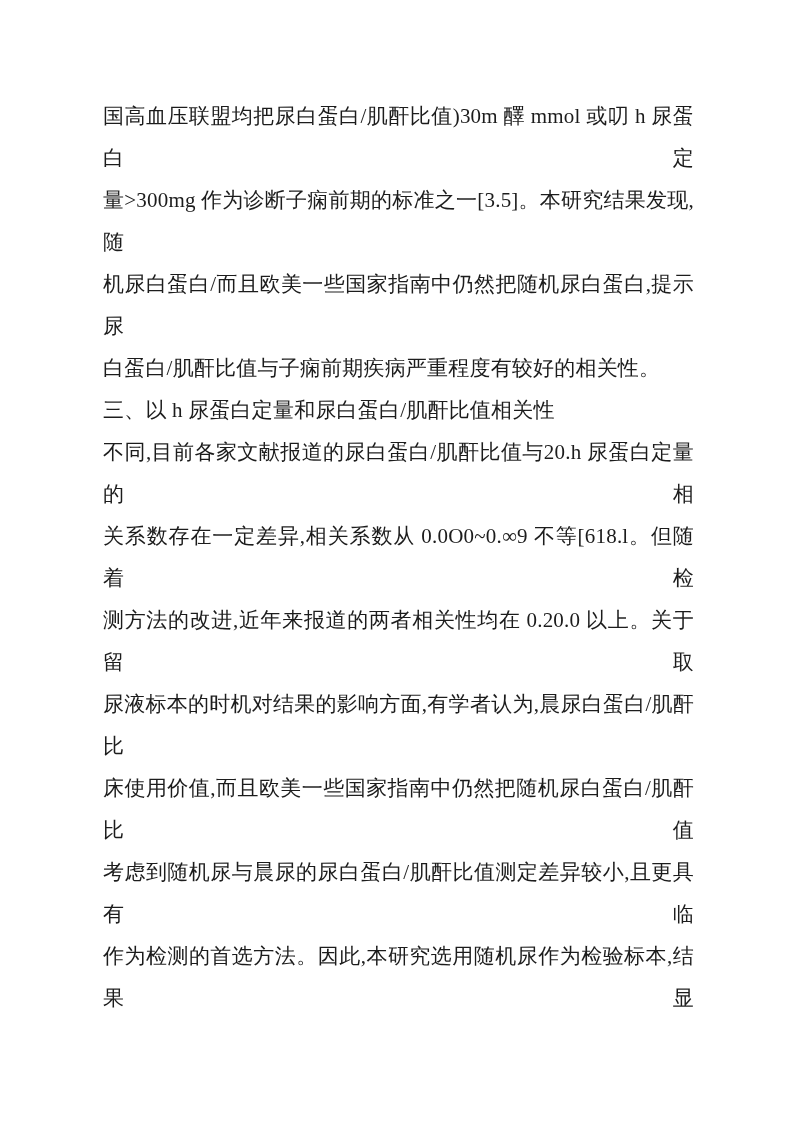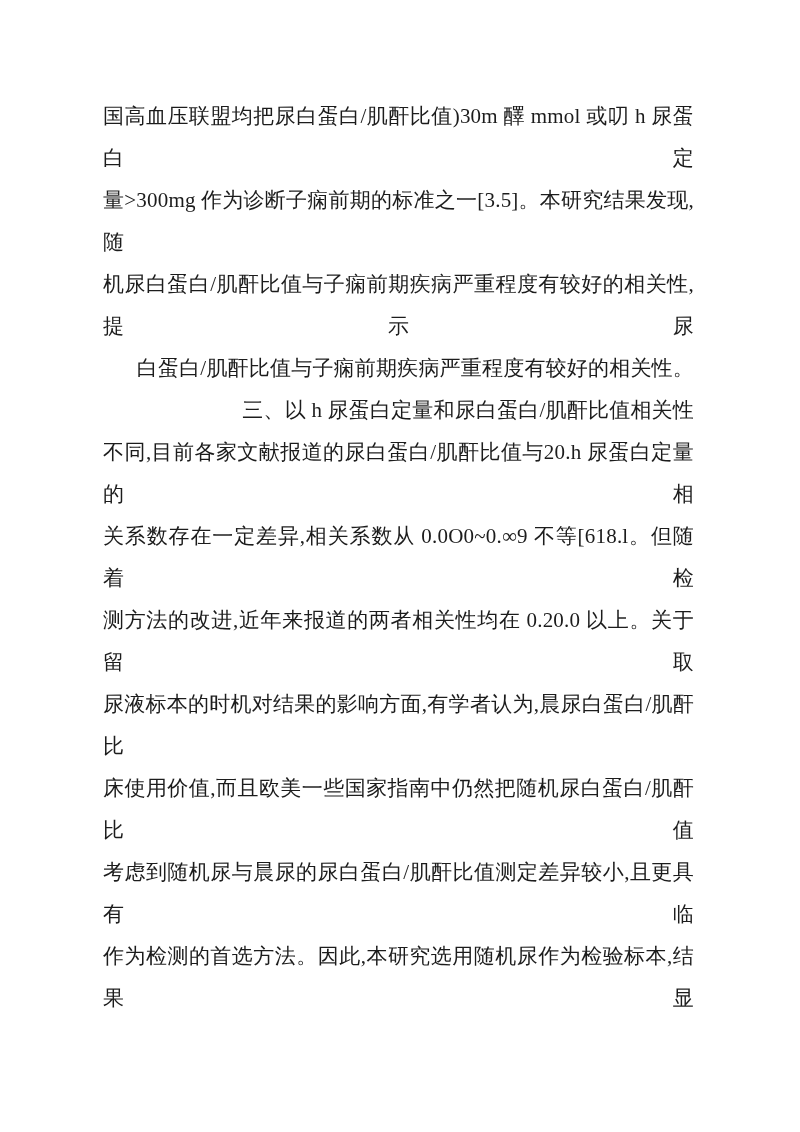--- a/index.html
+++ b/index.html
@@ -20,36 +20,36 @@
     top: 95px;
     width: 591px;
     font-family: "Liberation Serif", "DejaVu Serif", serif;
     font-size: 21px;
     line-height: 42px;
     color: #1c1c1c;
     letter-spacing: 0.2px;
   }
   .line {
     white-space: nowrap;
-    text-align: right;
+    text-align: left;
   }
   .line.jst {
     white-space: normal;
     text-align: justify;
     text-align-last: justify;
   }
 </style>
 </head>
 <body>
 
 <div class="page">
   <div class="textblock">
     <div class="line jst">国高血压联盟均把尿白蛋白/肌酐比值)30m 醳 mmol 或叨 h 尿蛋白定</div>
     <div class="line jst">量&gt;300mg 作为诊断子痫前期的标准之一[3.5]。本研究结果发现,随</div>
-    <div class="line jst">机尿白蛋白/肌酐比值与子痫前期疾病严重程度有较好的相关性,提示尿</div>
+    <div class="line jst">机尿白蛋白/而且欧美一些国家指南中仍然把随机尿白蛋白,提示尿</div>
     <div class="line">白蛋白/肌酐比值与子痫前期疾病严重程度有较好的相关性。</div>
     <div class="line">三、以 h 尿蛋白定量和尿白蛋白/肌酐比值相关性</div>
     <div class="line jst">不同,目前各家文献报道的尿白蛋白/肌酐比值与20.h 尿蛋白定量的相</div>
     <div class="line jst">关系数存在一定差异,相关系数从 0.0O0~0.∞9 不等[618.l。但随着检</div>
     <div class="line jst">测方法的改进,近年来报道的两者相关性均在 0.20.0 以上。关于留取</div>
     <div class="line jst">尿液标本的时机对结果的影响方面,有学者认为,晨尿白蛋白/肌酐比</div>
     <div class="line jst">床使用价值,而且欧美一些国家指南中仍然把随机尿白蛋白/肌酐比值</div>
     <div class="line jst">考虑到随机尿与晨尿的尿白蛋白/肌酐比值测定差异较小,且更具有临</div>
     <div class="line jst">作为检测的首选方法。因此,本研究选用随机尿作为检验标本,结果显</div>
 

